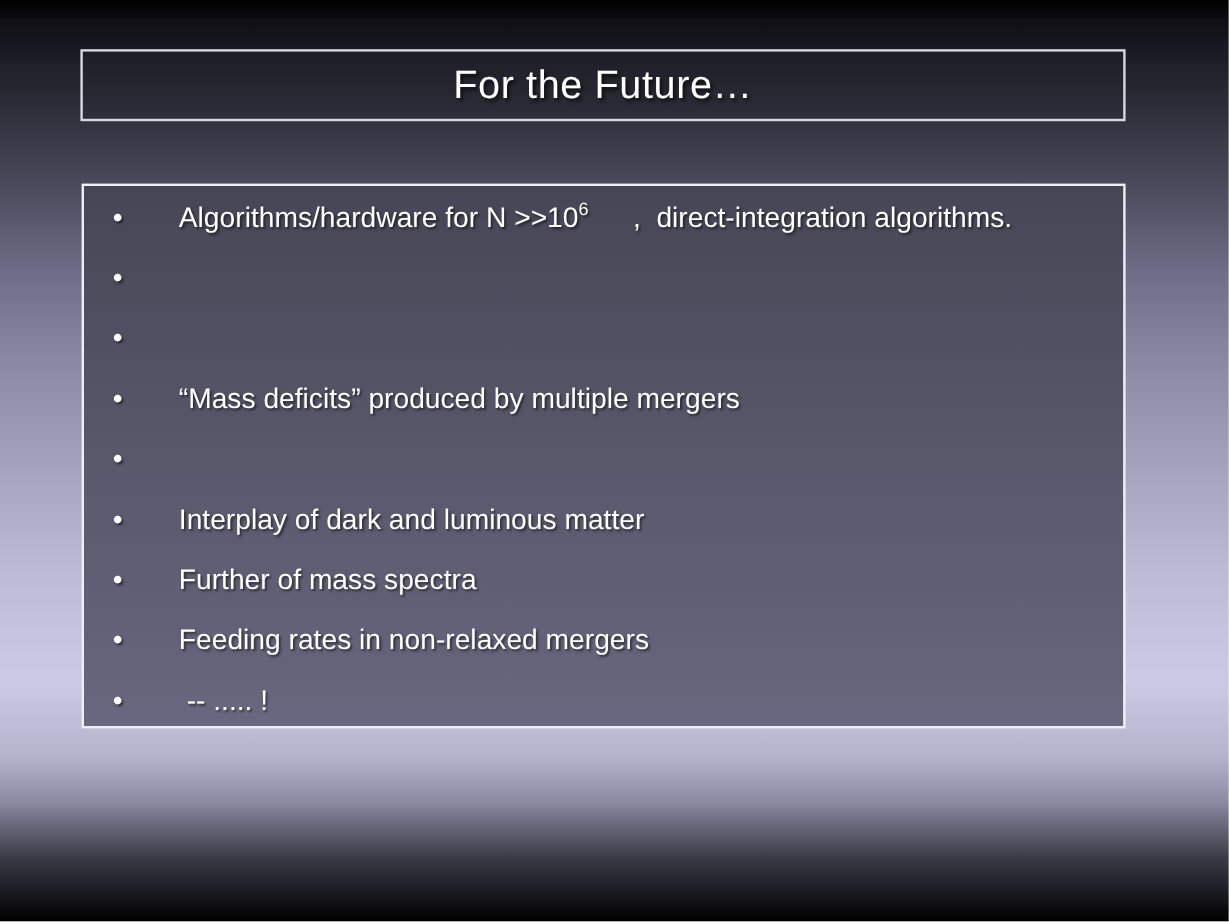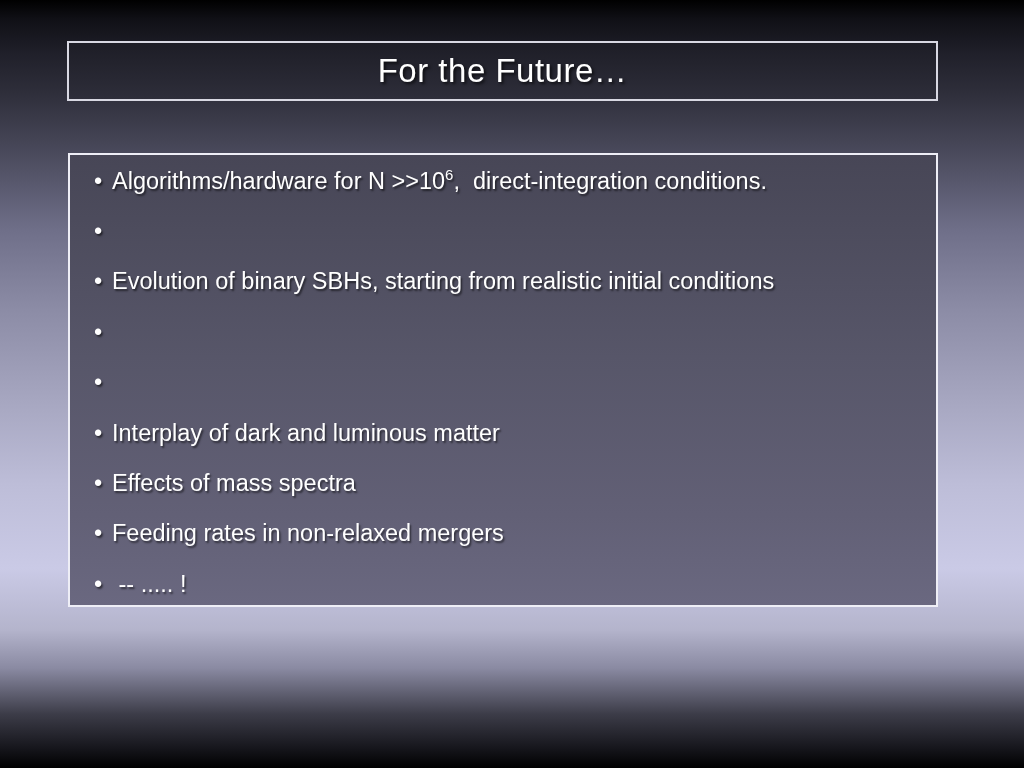--- a/index.html
+++ b/index.html
@@ -75,20 +75,21 @@
     text-shadow: 1.5px 1.5px 2px rgba(0,0,0,0.55);
   }
   .dot {
     width: 18px;
     flex: 0 0 18px;
     text-align: left;
     font-size: 23.5px;
   }
   .txt {
     white-space: pre-wrap;
+    margin-left: 37px;
   }
   .sup {
     font-size: 15px;
     position: relative;
     top: -7px;
     white-space: pre-wrap;
   }
 </style>
 </head>
 <body>
@@ -99,48 +100,48 @@
     <span class="title-text">For the Future…</span>
   </div>
 
   <div class="content-box">
     <ul class="bullet-list">
 
       <li>
         <span class="dot">•</span>
         <span class="txt">Algorithms/hardware for N &gt;&gt;10</span>
           <span class="sup">6</span>
-          <span class="txt">,  direct-integration conditions.</span>
+          <span class="txt">,  direct-integration algorithms.</span>
       </li>
 
       <li>
         <span class="dot">•</span>
       </li>
 
       <li>
         <span class="dot">•</span>
-        <span class="txt">Evolution of binary SBHs, starting from realistic initial conditions</span>
       </li>
 
       <li>
         <span class="dot">•</span>
+        <span class="txt">“Mass deficits” produced by multiple mergers</span>
       </li>
 
       <li>
         <span class="dot">•</span>
       </li>
 
       <li>
         <span class="dot">•</span>
         <span class="txt">Interplay of dark and luminous matter</span>
       </li>
 
       <li>
         <span class="dot">•</span>
-        <span class="txt">Effects of mass spectra</span>
+        <span class="txt">Further of mass spectra</span>
       </li>
 
       <li>
         <span class="dot">•</span>
         <span class="txt">Feeding rates in non-relaxed mergers</span>
       </li>
 
       <li>
         <span class="dot">•</span>
         <span class="txt"> -- ..... !</span>

